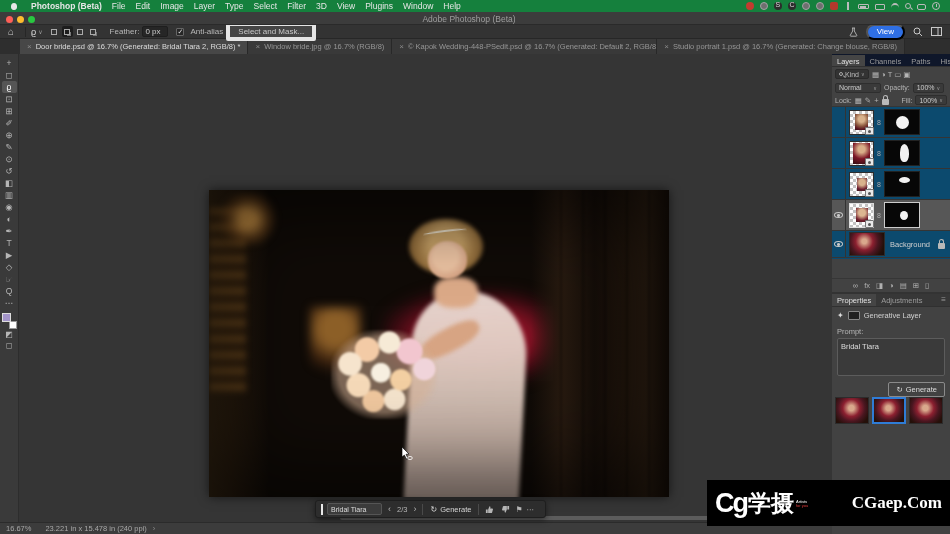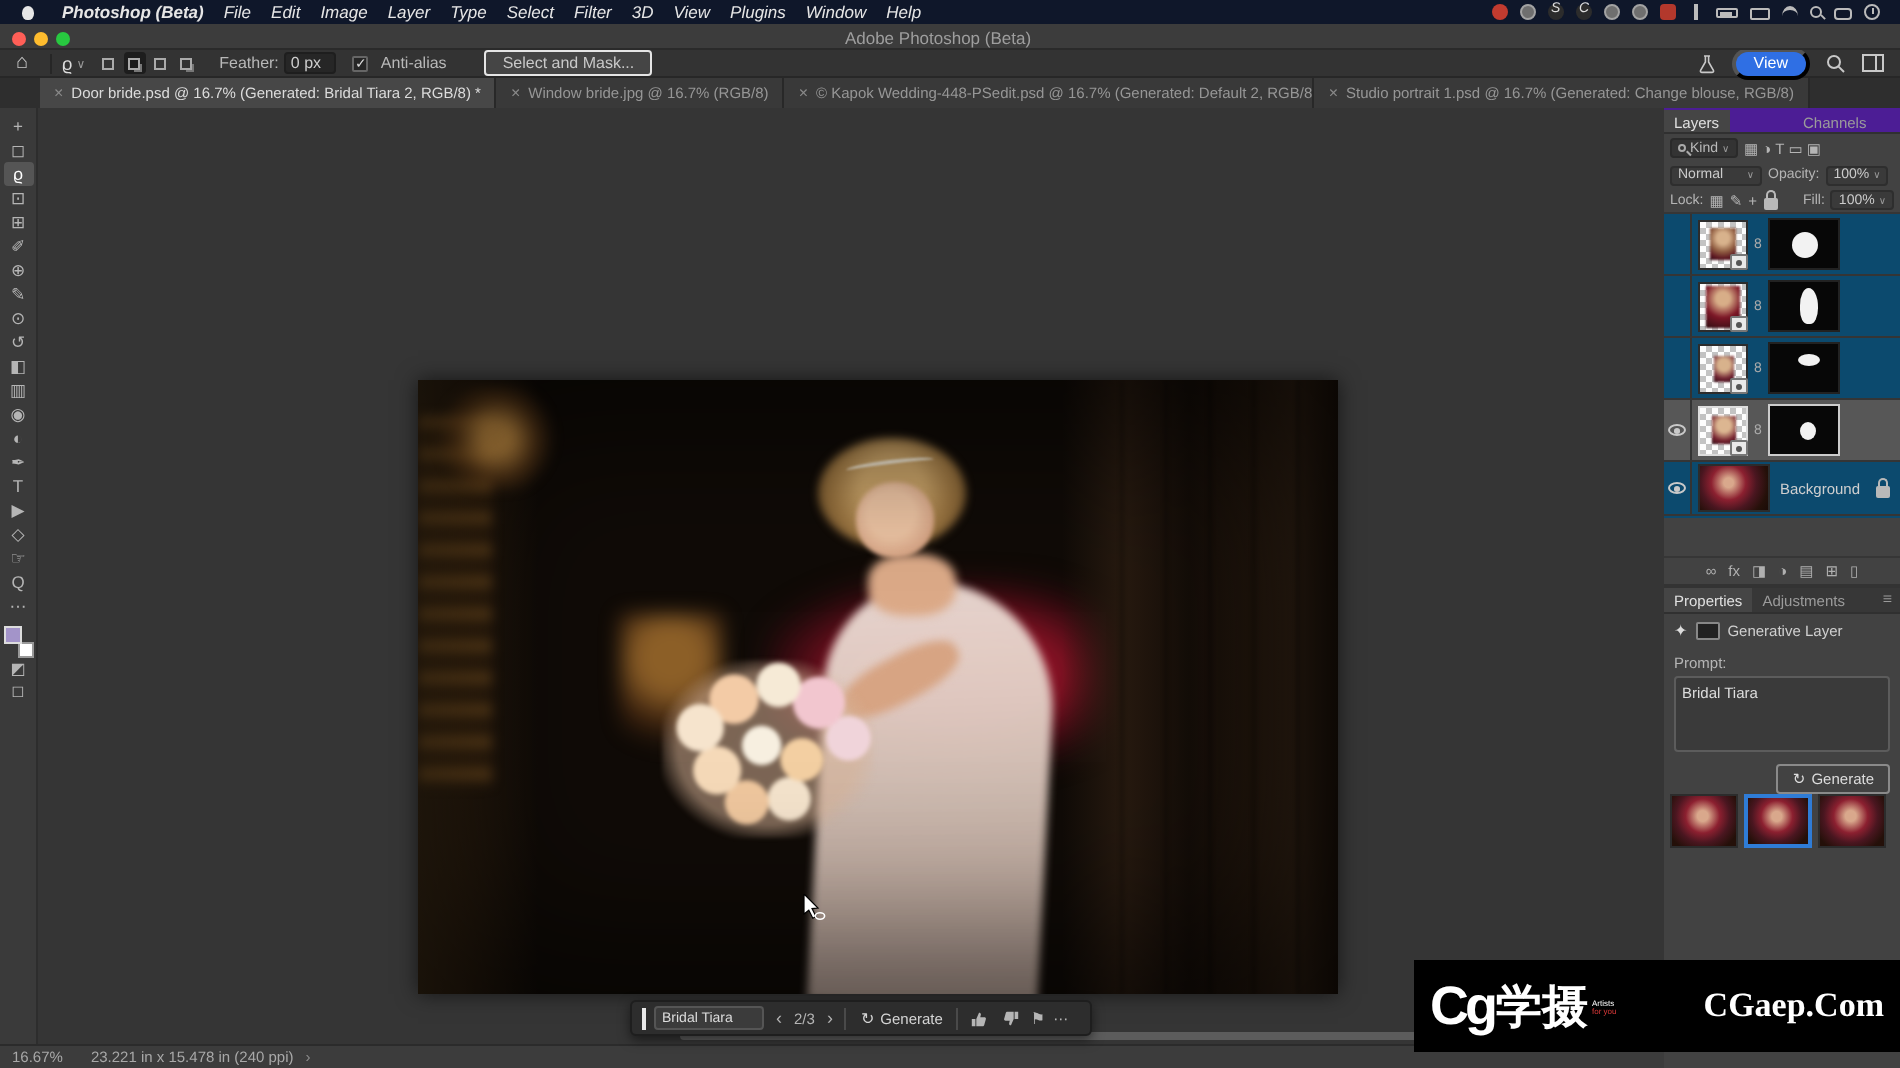--- a/index.html
+++ b/index.html
@@ -1,22 +1,22 @@
 <!DOCTYPE html>
 <html><head>
 <meta charset="utf-8">
 <style>
   html,body{margin:0;padding:0;background:#222;}
   #app{position:relative;width:950px;height:534px;background:#353535;overflow:hidden;
        font-family:"Liberation Sans",sans-serif;color:#cfcfcf;-webkit-font-smoothing:antialiased;}
   #app *{box-sizing:border-box;}
 
   
-  .menubar{position:absolute;left:0;top:0;width:950px;height:12px;background:#0f172a;
-           display:flex;align-items:center;font-size:8.5px;color:#e6e6e6;z-index:40;font-style:italic;}
+  .menubar{position:absolute;left:0;top:0;width:950px;height:12px;background:#15803d;
+           display:flex;align-items:center;font-size:8.5px;color:#e6e6e6;z-index:40;}
   .apple-logo{width:8px;height:8px;margin:0 8px 0 10px;position:relative;}
   .apple-logo::before{content:"";position:absolute;left:1px;top:1px;width:6px;height:7px;background:#e6e6e6;border-radius:50% 50% 45% 45%;}
   .menu-item{margin:0 5px;white-space:nowrap;}
   .menu-item.bold{font-weight:bold;}
   .menu-status{margin-left:auto;display:flex;align-items:center;gap:6px;padding-right:10px;}
   .si{width:8px;height:8px;border-radius:50%;background:#8f8f8f;position:relative;flex:none;}
   .si-app-record{background:#c23b2f;}
   .si-app-antivirus{background:#b3382c;border-radius:2px;}
   .si-app-one,.si-app-globe,.si-app-target{background:#6f6f6f;border:1px solid #a3a3a3;}
   .si-app-s{background:#2c2c2c;}
@@ -53,22 +53,22 @@
   .mode-group{display:flex;gap:2px;margin-right:8px;}
   .mode{width:11px;height:11px;display:flex;align-items:center;justify-content:center;border-radius:2px;}
   .mode .sq{width:6px;height:6px;border:1px solid #aaa;display:block;}
   .mode .sq2{box-shadow:2px 2px 0 -1px #777;}
   .mode.active{background:#1d1d1d;}
   .ob-label{margin:0 3px;white-space:nowrap;}
   .ob-field{background:#262626;border:1px solid #1e1e1e;border-radius:2px;color:#ccc;font-size:8px;
             width:26px;height:11px;padding:0 2px;font-family:"Liberation Sans",sans-serif;}
   .ob-check{width:8px;height:8px;background:#262626;border:1px solid #666;border-radius:1px;margin:0 3px 0 8px;
             display:flex;align-items:center;justify-content:center;font-size:7px;color:#ddd;}
-  .ob-btn{background:#454545;border:1px solid #e5e5e5;border-radius:2px;color:#c9c9c9;font-size:8px;
-          padding:1px 8px;margin-left:16px;white-space:nowrap;}
+  .ob-btn{background:#454545;border:4px solid #e5e5e5;border-radius:2px;color:#c9c9c9;font-size:8px;
+          padding:1px 8px;margin-left:0;white-space:nowrap;}
   .ob-right{margin-left:auto;display:flex;align-items:center;gap:8px;padding-right:8px;}
   .share-btn{background:#2f6fe4;color:#fff;border-radius:8px;font-size:8px;padding:1.5px 9px;}
   .ob-icon-svg{display:block;}
 
   
   .tabbar{position:absolute;left:0;top:39px;width:950px;height:15px;background:#2e2e2e;display:flex;
           padding-left:20px;z-index:37;}
   .doc-tab{display:flex;align-items:center;gap:4px;padding:0 7px;font-size:7.5px;color:#969696;background:#393939;
            border-right:1px solid #282828;white-space:nowrap;overflow:hidden;max-width:265px;}
   .doc-tab.active{background:#474747;color:#dcdcdc;}
@@ -133,21 +133,21 @@
   .gt-sep{width:1px;height:11px;background:#4a4a4a;}
   .gt-generate{display:flex;align-items:center;gap:3px;color:#d5d5d5;padding:0 3px;}
   .gt-gen-icon{font-size:8px;}
   .gt-icon{display:flex;align-items:center;justify-content:center;width:12px;}
   .gt-flag{font-size:8px;color:#b5b5b5;}
   .gt-more{color:#b5b5b5;letter-spacing:1px;}
 
   
   .right-panel{position:absolute;left:832px;top:54px;width:118px;height:480px;background:#424242;z-index:10;}
   .rp-row{position:absolute;left:0;width:118px;}
-  .panel-tabs{top:0;height:13px;background:#4c1d95;display:flex;align-items:flex-end;font-size:7.5px;border-bottom:1px solid #303030;gap:32px;}
+  .panel-tabs{top:0;height:13px;background:#0f172a;display:flex;align-items:flex-end;font-size:7.5px;border-bottom:1px solid #303030;}
   .ptab{padding:2px 5px 0;color:#9b9b9b;white-space:nowrap;}
   .ptab.active{background:#454545;color:#e0e0e0;}
   .ptab-menu{margin-left:auto;color:#9b9b9b;padding:1px 4px 0;font-size:8px;}
   .filter-row{top:13px;height:14px;display:flex;align-items:center;gap:2px;padding:0 3px;font-size:7px;}
   .kind-field{display:flex;align-items:center;gap:2px;background:#333;border:1px solid #2a2a2a;border-radius:2px;
               height:10px;padding:0 3px;color:#bbb;width:34px;}
   .mag{width:4px;height:4px;border:1px solid #aaa;border-radius:50%;position:relative;flex:none;}
   .mag::after{content:"";position:absolute;left:3px;top:3px;width:2.5px;height:1px;background:#aaa;transform:rotate(45deg);}
   .f-ico{color:#b5b5b5;font-size:7.5px;padding:0 1px;}
   .blend-row{top:27px;height:13px;display:flex;align-items:center;gap:3px;padding:0 3px;font-size:7px;color:#b5b5b5;}

